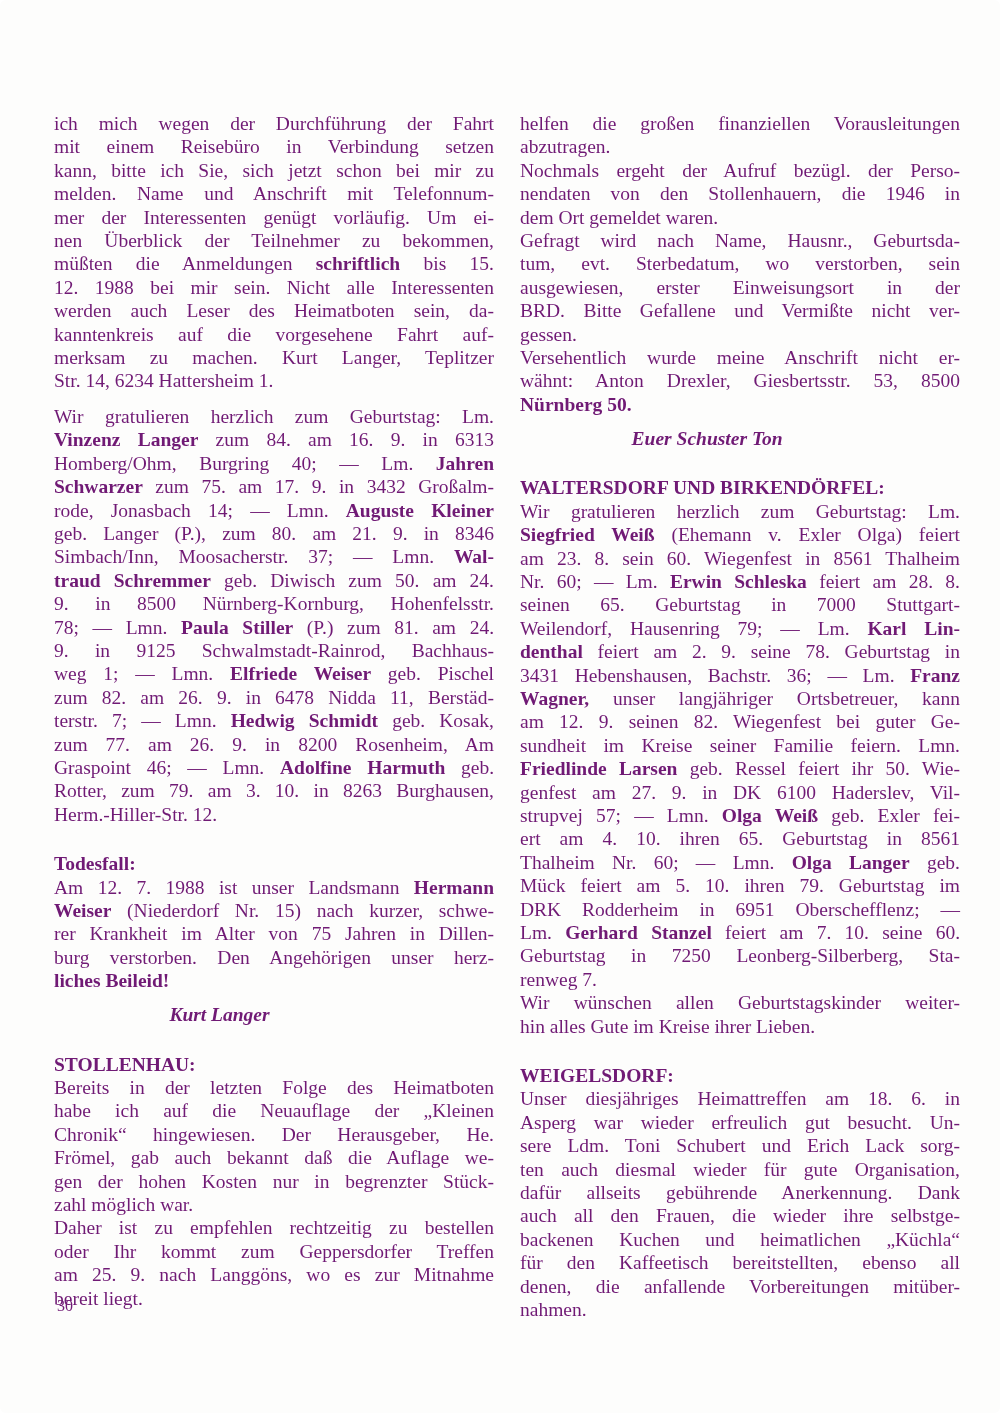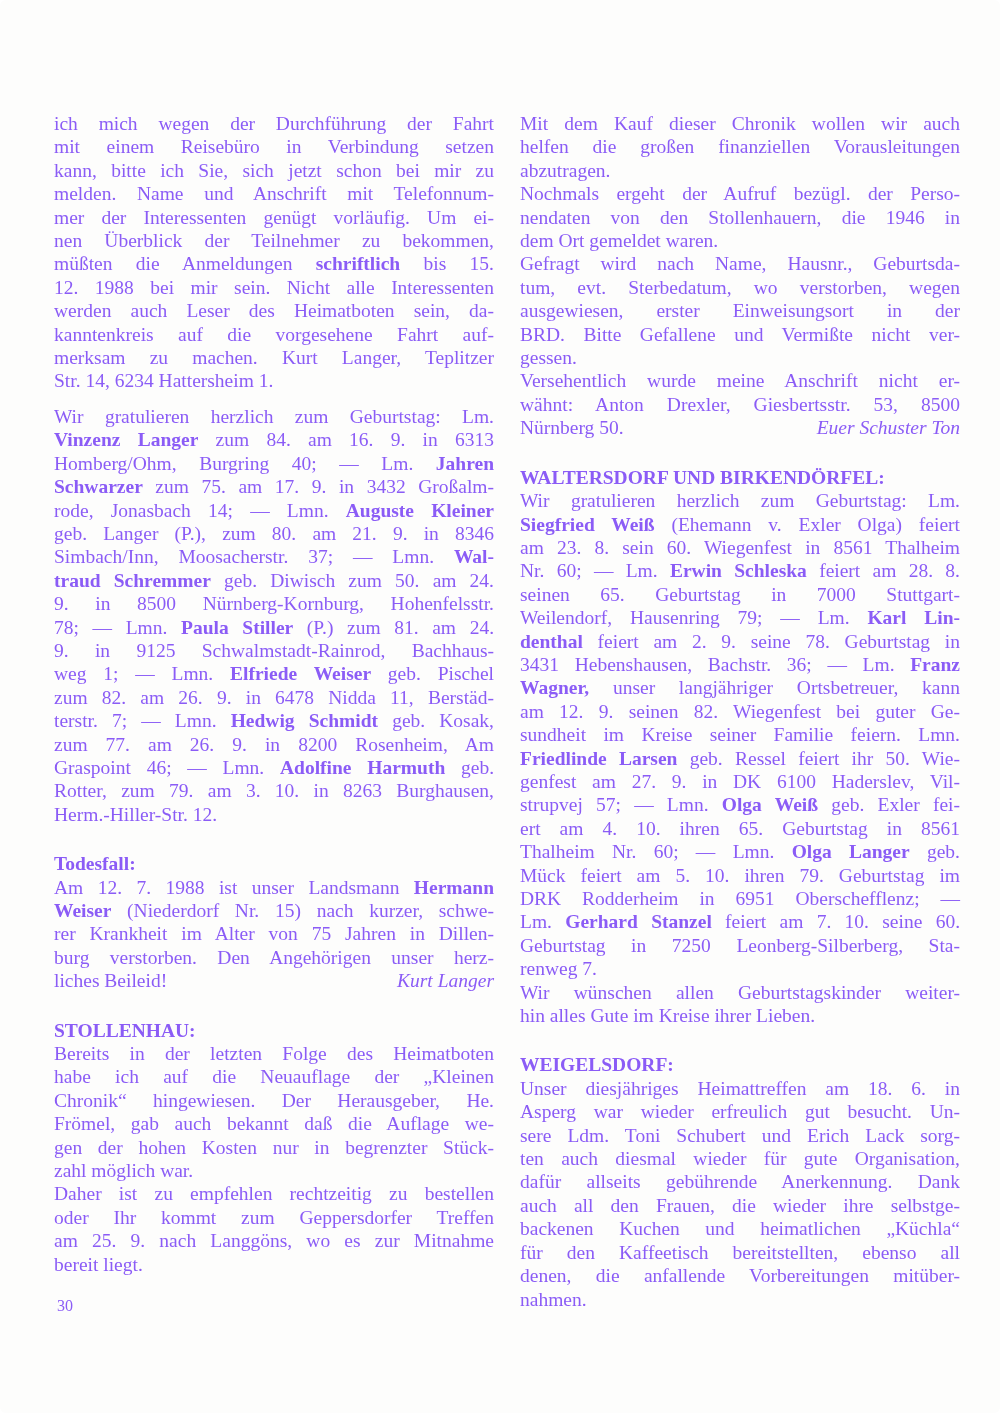--- a/index.html
+++ b/index.html
@@ -1,20 +1,20 @@
 <!DOCTYPE html>
 <html><head>
 <meta charset="utf-8">
 <style>
   html,body{margin:0;padding:0;background:#ffffff;}
   .page{
     position:relative;
     width:1000px;height:1413px;
     background:#fdfdfc;
-    color:#8b5cf6;
+    color:#701a75;
     font-family:"Liberation Serif","DejaVu Serif",serif;
     overflow:hidden;
     border-radius:6px;
   }
   .cols{
     display:flex;
     gap:26px;
     padding:112px 0 0 54px;
   }
   .col{
@@ -28,32 +28,33 @@
     -moz-text-align-last:justify;
     min-height:23.4px;
   }
   .line.lastline{
     text-align:left;
     text-align-last:left;
     -moz-text-align-last:left;
   }
   .line.spread{
     display:flex;
-    justify-content:space-between;
+    justify-content:flex-start;
     text-align:left;
     text-align-last:left;
+    font-weight:bold;
   }
   .heading{
     font-weight:bold;
     margin-top:26px;
   }
   .para{margin:0;}
   .para.gap{margin-top:12px;}
   .b{font-weight:bold;}
-  .i{font-style:italic;}
+  .i{font-style:italic;margin-top:34px;}
   .page-number{
     position:absolute;
     left:57px;top:1297px;
     font-size:16px;
   }
 </style>
 </head>
 <body>
 
 <div class="page">
@@ -115,32 +116,31 @@
         </div>
         <div class="para">
           <div class="line"><span>Daher ist zu empfehlen rechtzeitig zu bestellen</span></div>
           <div class="line"><span>oder Ihr kommt zum Geppersdorfer Treffen</span></div>
           <div class="line"><span>am 25. 9. nach Langgöns, wo es zur Mitnahme</span></div>
           <div class="line lastline"><span>bereit liegt.</span></div>
         </div>
       </div>
     <div class="col">
         <div class="para">
-          <div class="line"><span>Mit dem Kauf dieser Chronik wollen wir auch</span></div>
           <div class="line"><span>helfen die großen finanziellen Vorausleitungen</span></div>
           <div class="line lastline"><span>abzutragen.</span></div>
         </div>
         <div class="para">
           <div class="line"><span>Nochmals ergeht der Aufruf bezügl. der Perso-</span></div>
           <div class="line"><span>nendaten von den Stollenhauern, die 1946 in</span></div>
           <div class="line lastline"><span>dem Ort gemeldet waren.</span></div>
         </div>
         <div class="para">
           <div class="line"><span>Gefragt wird nach Name, Hausnr., Geburtsda-</span></div>
-          <div class="line"><span>tum, evt. Sterbedatum, wo verstorben, wegen</span></div>
+          <div class="line"><span>tum, evt. Sterbedatum, wo verstorben, sein</span></div>
           <div class="line"><span>ausgewiesen, erster Einweisungsort in der</span></div>
           <div class="line"><span>BRD. Bitte Gefallene und Vermißte nicht ver-</span></div>
           <div class="line lastline"><span>gessen.</span></div>
         </div>
         <div class="para">
           <div class="line"><span>Versehentlich wurde meine Anschrift nicht er-</span></div>
           <div class="line"><span>wähnt: Anton Drexler, Giesbertsstr. 53, 8500</span></div>
           <div class="line spread">
             <span><span>Nürnberg 50.</span></span>
             <span class="i">Euer Schuster Ton</span>

